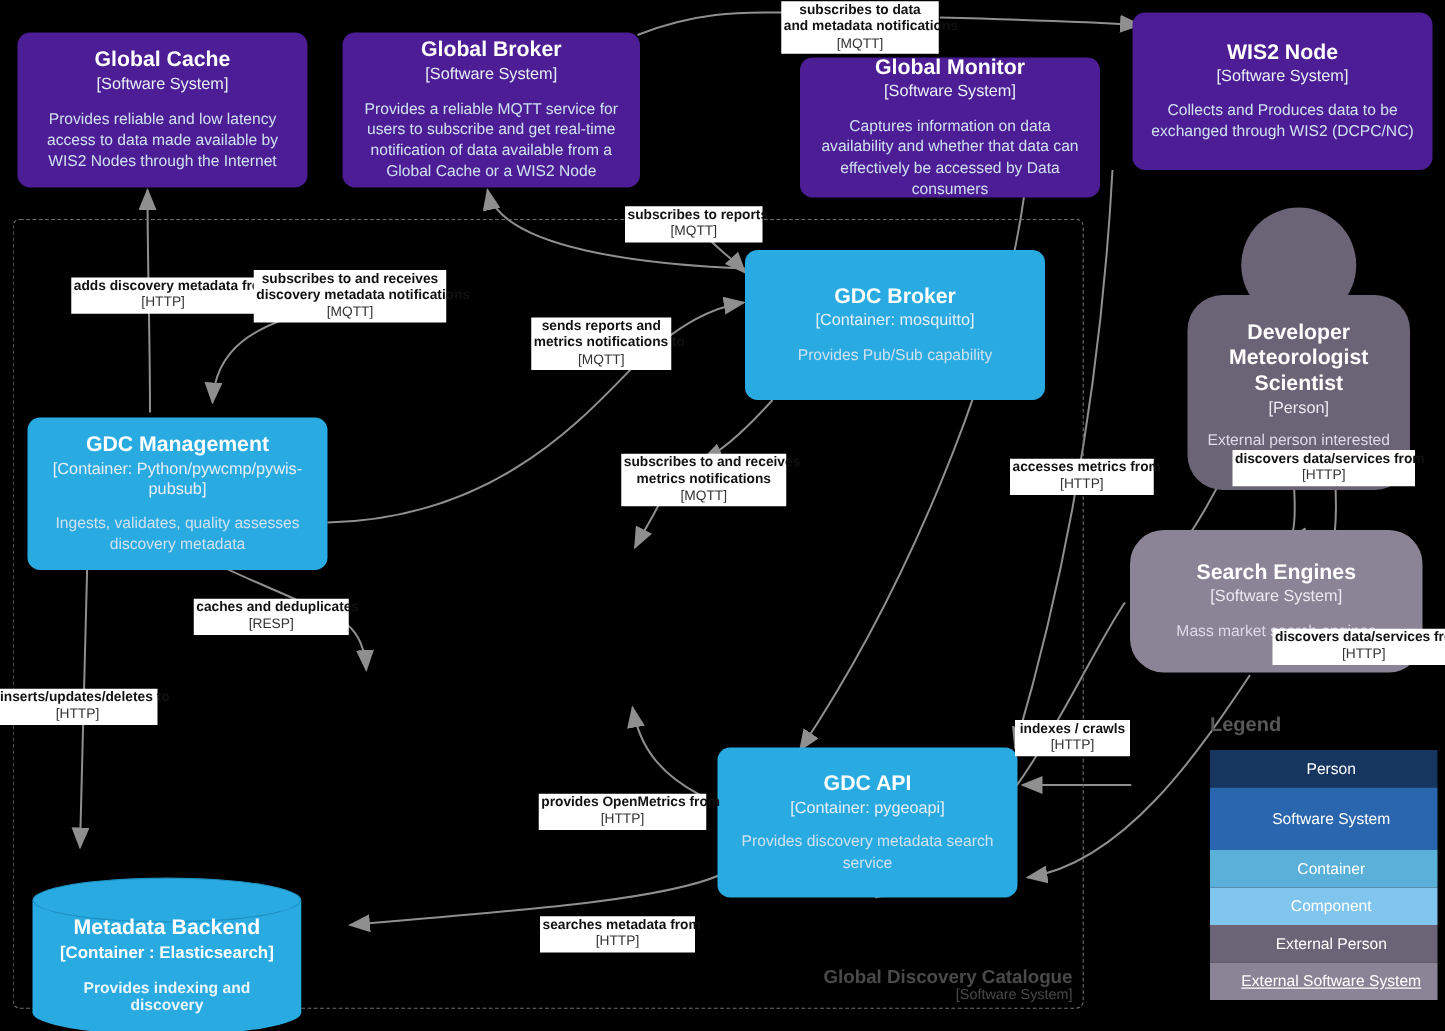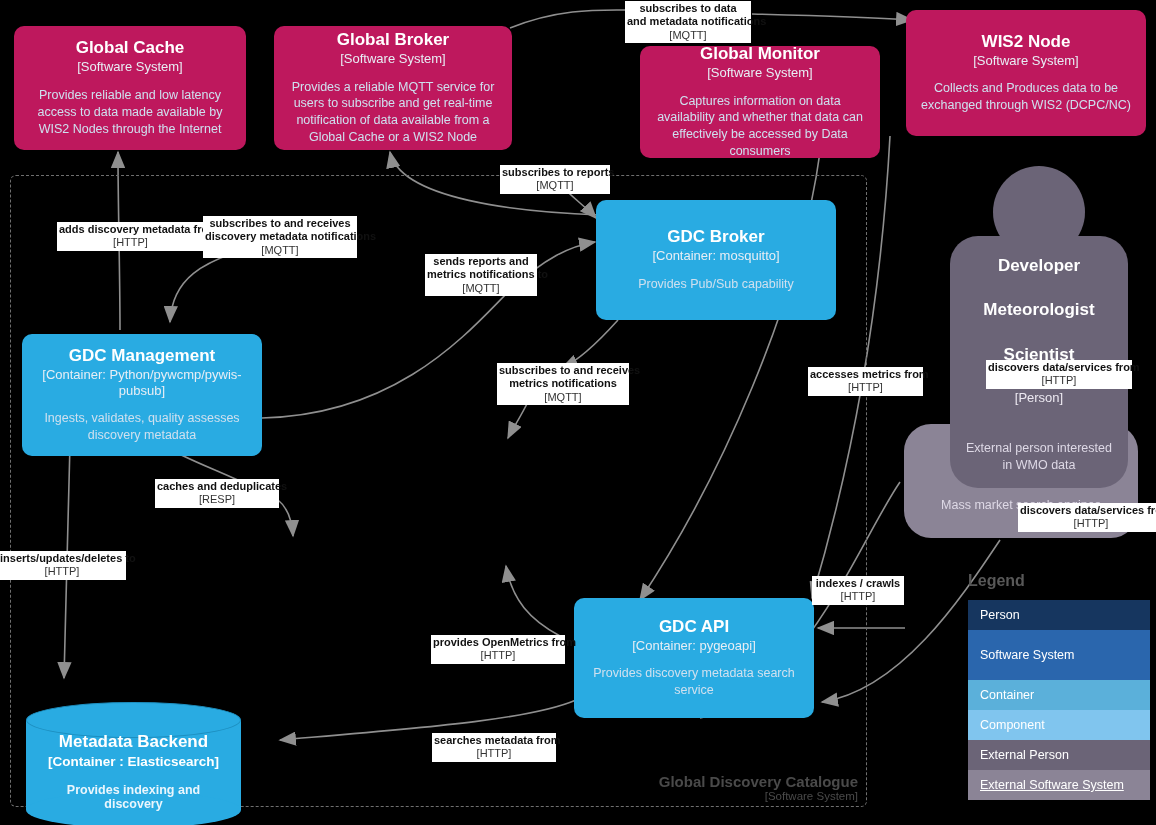--- a/index.html
+++ b/index.html
@@ -8,33 +8,33 @@
   #stage{position:relative;width:1156px;height:825px;background:#000;}
 
   
   .node{position:absolute;border-radius:10px;box-sizing:border-box;
         display:flex;flex-direction:column;align-items:center;justify-content:center;
         text-align:center;padding:8px 10px;color:#fff;overflow:hidden;}
   .node .ttl{font-weight:bold;font-size:17px;line-height:1.18;}
   .node .sub{font-size:13px;line-height:1.2;color:#e8eef5;margin-top:1px;}
   .node .desc{font-size:12.5px;line-height:1.35;color:#cfe0ef;margin-top:12px;}
 
-  .sys   {background:#be185d;}
+  .sys   {background:#4c1d95;}
   .cont  {background:#29abe2;}
   .extsys{background:#8b8496;border-radius:27px;}
   .extsys .sub{color:#ece9f1;}
   .extsys .desc{color:#ded9e6;}
 
   
   .person{position:absolute;display:flex;flex-direction:column;align-items:center;}
   .person .head{width:92px;height:92px;border-radius:50%;background:#6b6477;}
   .person .body{width:178px;border-radius:28px;background:#6b6477;
                 margin-top:-22px;padding:20px 10px 14px;box-sizing:border-box;
                 display:flex;flex-direction:column;align-items:center;justify-content:center;
-                text-align:center;color:#fff;gap:24px;}
+                text-align:center;color:#fff;}
   .person .ttl{font-weight:bold;font-size:17px;line-height:1.2;}
   .person .sub{font-size:13px;color:#ece9f1;margin-top:1px;}
   .person .desc{font-size:12.5px;line-height:1.35;color:#ded9e6;margin-top:11px;}
 
   
   .cyl{position:absolute;}
   .cyl .top{position:absolute;left:0;top:0;width:100%;height:36px;border-radius:50%;
             background:#29abe2;border:1px solid #1d8fc0;box-sizing:border-box;z-index:2;}
   .cyl .bodyc{position:absolute;left:0;top:18px;width:100%;height:calc(100% - 36px);
               background:#29abe2;z-index:1;}
@@ -59,21 +59,21 @@
             border:1.6px dashed #6f6f6f;border-radius:6px;}
   #boundary-label{position:absolute;right:8px;bottom:4px;text-align:right;color:#4a4a4a;}
   #boundary-label .bl1{font-weight:bold;font-size:15px;}
   #boundary-label .bl2{font-size:11.5px;}
 
   
   #legend{position:absolute;left:968px;top:600px;width:182px;}
   #legend-title{position:absolute;left:968px;top:572px;color:#585858;
                 font-weight:bold;font-size:16px;}
   .lg-row{height:30px;display:flex;align-items:center;padding-left:12px;
-          color:#fff;font-size:12.5px;box-sizing:border-box;}
+          color:#fff;font-size:12.5px;box-sizing:border-box;justify-content:center;}
   .lg-row.tall{height:50px;}
 
   
   #edges{position:absolute;left:0;top:0;width:1156px;height:825px;z-index:0;
          pointer-events:none;}
   .ln{fill:none;stroke:#8f8f8f;stroke-width:1.6px;}
   .ah{fill:#8f8f8f;}
 </style>
 </head>
 <body>

